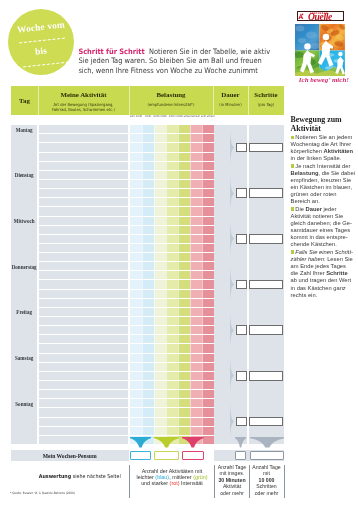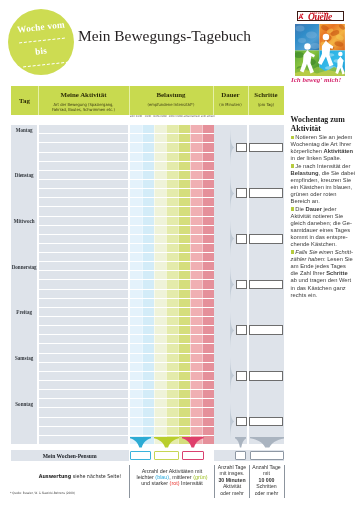--- a/index.html
+++ b/index.html
@@ -23,21 +23,21 @@
            font-stretch:normal;font-size:15.4px;color:#231f20;white-space:nowrap;}
   .h-lead{position:absolute;left:78.4px;top:47.2px;width:200px;font-size:7.4px;line-height:9.2px;color:#3c3c3c;}
   .h-lead b{color:#d6276e;font-weight:700;}
 
   
   .brand-logo{position:absolute;left:296.9px;top:11.0px;width:47.4px;height:9.6px;background:#fff;border:0.55px solid #3a1a14;box-sizing:border-box;overflow:hidden;}
   .brand-kicker{position:absolute;left:12px;top:0.15px;font-size:2.4px;color:#d51224;font-weight:700;letter-spacing:.35px;}
   .brand-name{position:absolute;left:10.2px;top:0.1px;font-family:"Liberation Serif",serif;font-stretch:normal;
               font-style:italic;font-weight:700;font-size:9.6px;color:#c41420;letter-spacing:-0.4px;line-height:9.6px;}
   .brand-img{position:absolute;left:294.9px;top:24.1px;width:49.9px;height:52.4px;overflow:hidden;}
-  .brand-slogan{position:absolute;left:291px;top:76.2px;width:58px;text-align:left;color:#d6276e;
+  .brand-slogan{position:absolute;left:291px;top:76.2px;width:58px;text-align:right;color:#d6276e;
                 font-family:"Liberation Serif",serif;font-stretch:normal;font-weight:700;font-style:italic;
                 font-size:7px;white-space:nowrap;}
 
   
   .thead{position:absolute;left:11px;top:86px;width:273px;height:29px;background:#c8da4f;}
   .th-title{position:absolute;font-family:"Liberation Serif",serif;font-stretch:normal;font-weight:700;
             font-size:6.9px;color:#2d2d06;text-align:center;}
   .th-sub{position:absolute;text-align:center;font-size:4.1px;line-height:5.3px;color:#3d3d14;white-space:nowrap;}
   .thdiv{position:absolute;top:86px;width:0.7px;height:29px;background:#e6f0a8;}
 
@@ -86,21 +86,21 @@
 </head>
 <body>
 
 <div class="page">
 <div class="badge">
       <div class="badge-l1">Woche vom</div>
       <div class="dash dash-1"></div>
       <div class="badge-l2">bis</div>
       <div class="dash dash-2"></div>
     </div>
-<div class="h-title">Mein Bewegungs-Tagebuch</div>
+<div class="h-lead"><b>Schritt für Schritt</b>&nbsp; <span>Notieren Sie in der Tabelle, wie aktiv Sie jeden Tag waren. So bleiben Sie am Ball und freuen sich, wenn Ihre Fitness von Woche zu Woche zunimmt</span></div>
 <div class="brand-logo">
  <svg viewBox="0 0 10 11" style="position:absolute;left:0.4px;top:0.3px;width:5.6px;height:8.6px">
   <path d="M5 0.4 L9.4 10.4 L6.9 10.4 L6.1 8.2 L3.6 8.2 L2.9 10.4 L0.5 10.4 Z M4.9 3.4 L4.1 6.3 L5.7 6.3 Z" fill="#d51224"></path>
   <circle cx="8.0" cy="2.0" r="1.5" fill="#d51224"></circle>
  </svg>
  <div class="brand-kicker">APOTHEKEN</div>
  <div class="brand-name">Quelle</div>
 </div>
 <div class="brand-img">
  <svg viewBox="0 0 100 105" style="width:100%;height:100%;display:block">
@@ -335,20 +335,20 @@
 </div>
 <div class="lg-col" style="left:250.00px;top:464px;width:33.00px">
  <span>Anzahl Tage</span><br>
  <span>mit</span><br>
  <span class="lg-b">10 000</span><br>
  <span>Schritten</span><br>
  <span>oder mehr</span><br>
 </div>
 <div class="ftr-eval" style="left:10px;top:473px;width:140px"><b>Auswertung</b> <span>siehe nächste Seite!</span></div>
 <div class="ftr-src" style="left:10px;top:491px">* Quelle: Bussler, W. &amp; Slawicki-Behrens (2009)</div>
-<div class="sb-title" style="left:290.6px;top:114.9px;width:68px"><span>Wochentag zum</span><br><span>Aktivität</span></div>
+<div class="sb-title" style="left:290.6px;top:114.9px;width:68px"><span>Bewegung zum</span><br><span>Aktivität</span></div>
 <div class="sb-body" style="left:290.6px;top:133.9px;width:64.6px">
 <p><span class="sb-bul"></span><span>Notieren Sie an jedem Wochentag die Art Ihrer körperlichen </span><b>Aktivitäten</b><span> in der linken Spalte.</span></p>
 <p><span class="sb-bul"></span><span>Je nach Intensität der </span><b>Belastung</b><span>, die Sie dabei empfinden, kreuzen Sie ein Kästchen im blau­en, grünen oder roten Bereich an.</span></p>
 <p><span class="sb-bul"></span><span>Die </span><b>Dauer</b><span> jeder Aktivität notieren Sie gleich daneben; die Ge­samtdauer eines Tages kommt in das entspre­chende Kästchen.</span></p>
 <p><span class="sb-bul"></span><i>Falls Sie einen Schritt­zähler haben</i><span>: Lesen Sie am Ende jedes Tages die Zahl Ihrer </span><b>Schritte</b><span> ab und tragen den Wert in das Kästchen ganz rechts ein.</span></p>
 </div>
 </div>
 
 </body></html>

